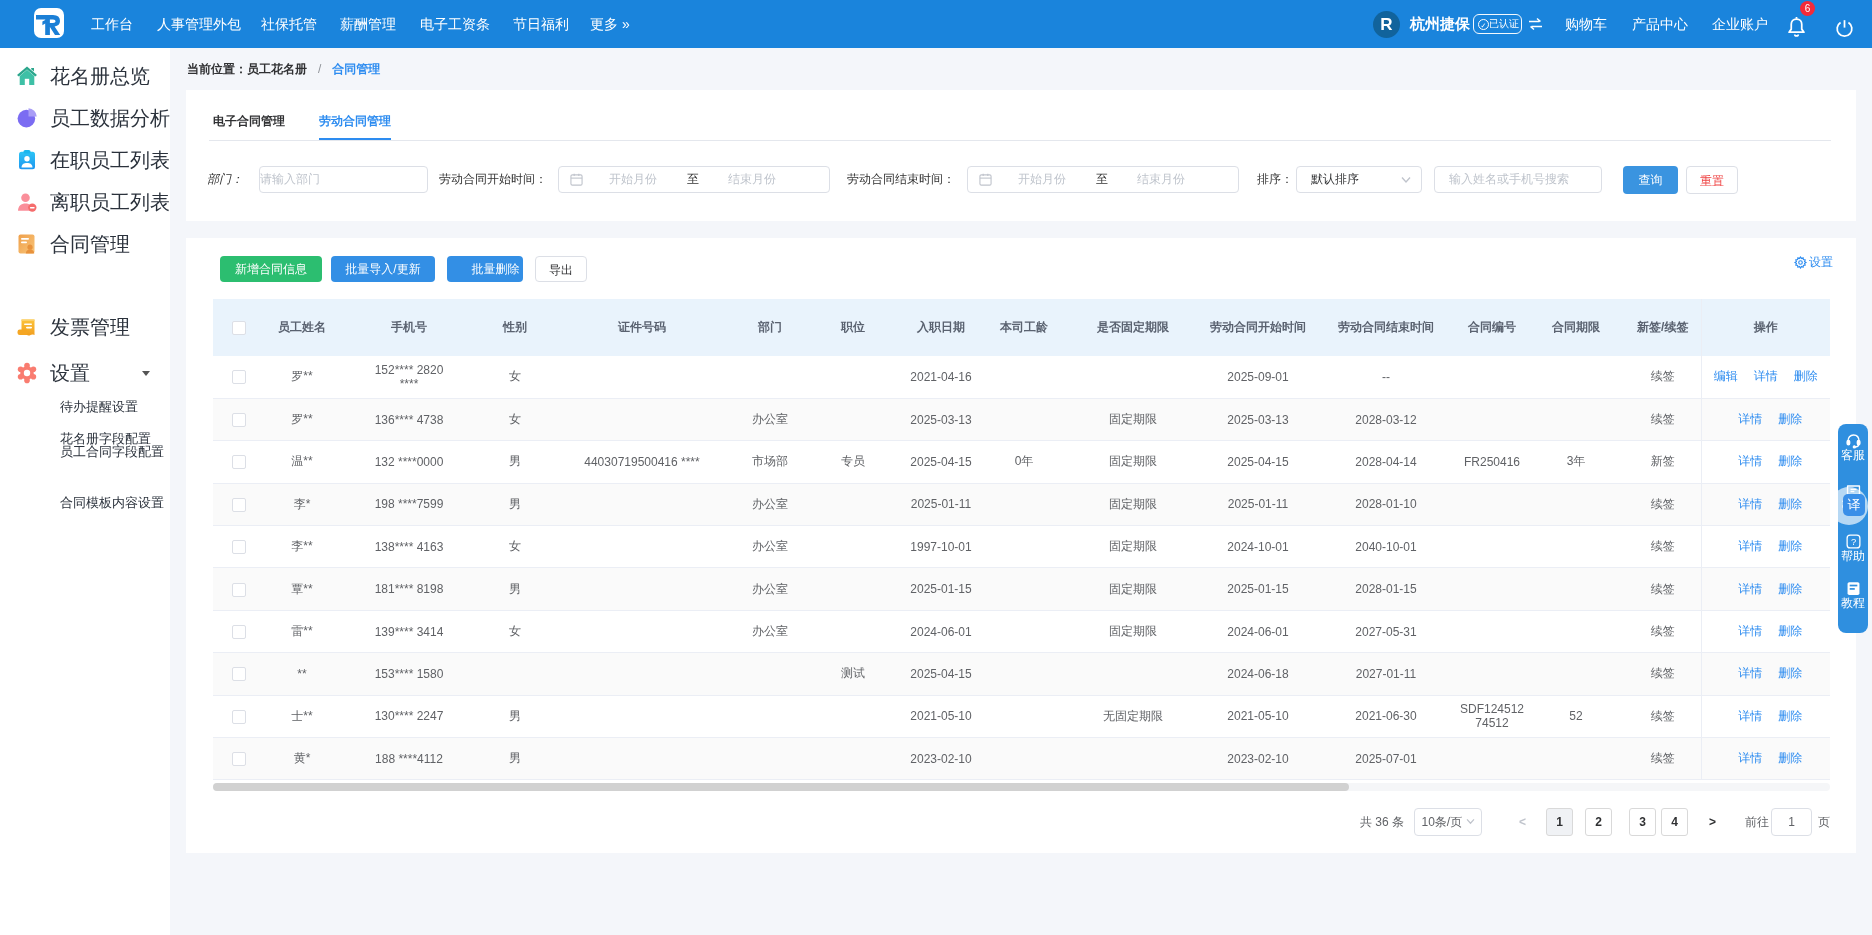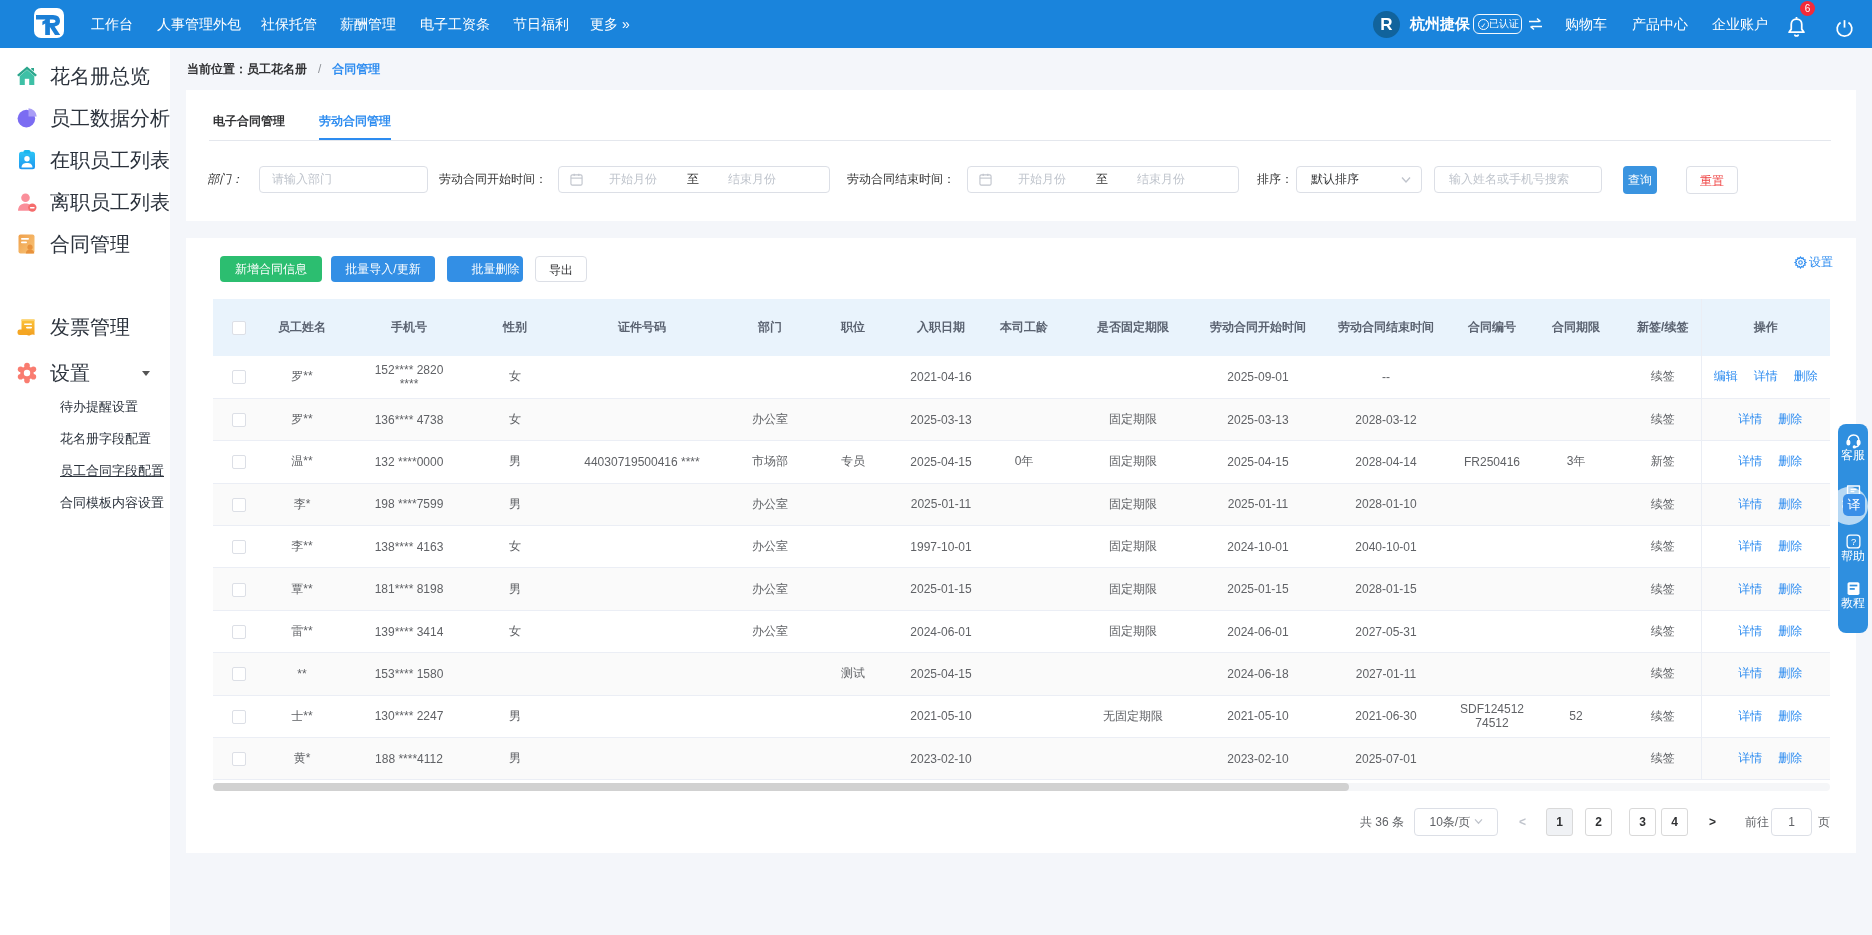--- a/index.html
+++ b/index.html
@@ -195,34 +195,34 @@
           <circle cx="4.6" cy="14.7" r="2.8"></circle>
           <circle cx="17.4" cy="14.7" r="2.8"></circle>
         </g>
         <circle cx="11" cy="11" r="3.2" fill="#fff"></circle>
       </svg>
     <div class="tx">设置</div>
       <div class="caret-down"></div>
     </div>
   <div class="side-sub" style="top:343px;">待办提醒设置</div>
   <div class="side-sub" style="top:375px;">花名册字段配置</div>
-  <div class="side-sub" style="top:407px;text-decoration:underline;">员工合同字段配置</div>
+  <div class="side-sub" style="top:388px;">员工合同字段配置</div>
   <div class="side-sub" style="top:439px;">合同模板内容设置</div>
 </div>
 
 <div class="main">
   <div class="crumb">当前位置：员工花名册<span class="sep">/</span><span class="cur">合同管理</span></div>
 
   <div class="card1">
     <div class="tab" style="left:27px;">电子合同管理</div>
     <div class="tab act" style="left:133px;">劳动合同管理</div>
     <div class="tabline"></div>
 
     <div class="f-label" style="left:21px;font-style:italic;">部门：</div>
-    <div class="f-input" style="left:73px; width:169px; padding-left:12px;">请输入部门</div>
+    <div class="f-input" style="left:73px; width:169px; ">请输入部门</div>
     <div class="f-label" style="left:253px;">劳动合同开始时间：</div>
     <div class="f-input" style="left:372px; width:272px;">
       <svg style="position:absolute;left:11px;top:6px;" width="13" height="13" viewBox="0 0 14 14" fill="none" stroke="#c0c4cc" stroke-width="1.2">
           <rect x="1" y="2" width="12" height="11" rx="1.5"></rect>
           <line x1="1" y1="5.5" x2="13" y2="5.5"></line>
           <line x1="4.5" y1="0.8" x2="4.5" y2="3.2"></line>
           <line x1="9.5" y1="0.8" x2="9.5" y2="3.2"></line>
         </svg>
       <span style="position:absolute;left:50px;">开始月份</span>
         <span style="position:absolute;left:128px;color:#333;">至</span>
@@ -238,21 +238,21 @@
         </svg>
       <span style="position:absolute;left:50px;">开始月份</span>
         <span style="position:absolute;left:128px;color:#333;">至</span>
         <span style="position:absolute;left:169px;">结束月份</span>
       </div>
     <div class="f-label" style="left:1071px;">排序：</div>
     <div class="f-input" style="left:1110px; width:126px; color:#303133; padding-left:14px;">默认排序<svg style="position:absolute;right:10px;top:9px;" width="10" height="8" viewBox="0 0 10 8" fill="none" stroke="#c0c4cc" stroke-width="1.4">
           <path d="M1 1.5 L5 6 L9 1.5"></path>
         </svg></div>
     <div class="f-input" style="left:1248px; width:168px; padding-left:14px;">输入姓名或手机号搜索</div>
-    <div class="qbtn" style="left:1437px; width:34px; background:#3a94e0; color:#fff;">查询</div>
+    <div class="qbtn" style="left:1437px; width:55px; background:#3a94e0; color:#fff;">查询</div>
     <div class="qbtn" style="left:1500px; width:52px; background:#fff; border:1px solid #dcdfe6; color:#ef4444;">重置</div>
   </div>
 
   <div class="card2">
     <div class="btn" style="left:34px; width:102px; background:#2cbe70;">新增合同信息</div>
     <div class="btn" style="left:145px; width:104px; background:#338fe5;">批量导入/更新</div>
     <div class="btn" style="left:261px; width:76px; background:#338fe5;padding-left:21px;">批量删除</div>
     <div class="btn" style="left:349px; width:52px; background:#fff; border:1px solid #dcdfe6; color:#303133;">导出</div>
     <div class="gear-set"><svg width="13" height="13" viewBox="0 0 16 16" fill="none" stroke="#2d8cf0" stroke-width="1.4">
           <circle cx="8" cy="8" r="2.2"></circle>
@@ -479,21 +479,21 @@
       </tr>
     </tbody>
       </table>
 
     <div class="hscroll">
         <div class="thumb"></div>
       </div>
 
     <div class="pager">
       <span class="ptext" style="left:1174px;">共 36 条</span>
-      <span class="pbox" style="left:1228px; width:84px;">10条/页 <svg style="vertical-align:1px;" width="9" height="7" viewBox="0 0 10 8" fill="none" stroke="#c0c4cc" stroke-width="1.4">
+      <span class="pbox" style="left:1228px; width:68px;">10条/页 <svg style="vertical-align:1px;" width="9" height="7" viewBox="0 0 10 8" fill="none" stroke="#c0c4cc" stroke-width="1.4">
             <path d="M1 1.5 L5 6 L9 1.5"></path>
           </svg></span>
       <span class="ptext" style="left:1333px; color:#c0c4cc; font-weight:bold;">&lt;</span>
       <span class="pbtn" style="left:1360px; background:#f0f2f5;">1</span>
       <span class="pbtn" style="left:1399px;">2</span>
       <span class="pbtn" style="left:1443px;">3</span>
       <span class="pbtn" style="left:1475px;">4</span>
       <span class="ptext" style="left:1523px; color:#303133; font-weight:bold;">&gt;</span>
       <span class="ptext" style="left:1559px;">前往</span>
       <span class="pbox" style="left:1585px; width:41px;">1</span>

